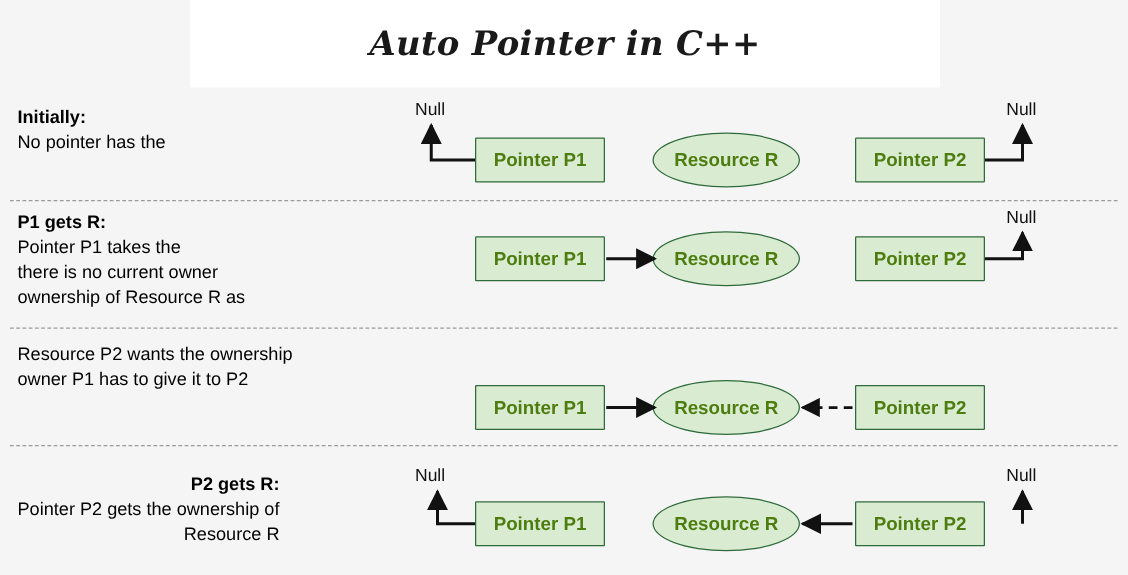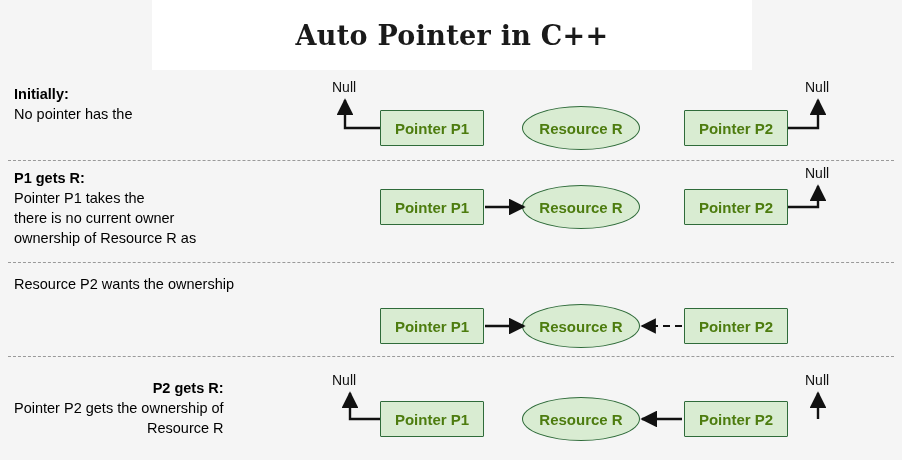--- a/index.html
+++ b/index.html
@@ -17,20 +17,21 @@
   .title-bar {
     position: absolute;
     left: 152px;
     top: 0;
     width: 600px;
     height: 70px;
     background: #ffffff;
     display: flex;
     align-items: center;
     justify-content: center;
+    font-style: italic;
   }
   .title-bar .title-text {
     font-family: "DejaVu Serif", serif;
     font-size: 27px;
     font-weight: bold;
     color: #1a1a1a;
     letter-spacing: 0.3px;
   }
   .row-sep {
     position: absolute;
@@ -114,20 +115,21 @@
   <div>ownership of Resource R as</div>
 </div>
 <div class="nulltxt" style="left:805px; top:165px;">Null</div>
 <div class="node box" style="left:380px; top:189px;">Pointer P1</div>
 <div class="node ellipse" style="left:522px; top:185px;">Resource R</div>
 <div class="node box" style="left:684px; top:189px;">Pointer P2</div>
 <div class="row-sep" style="top:262px;"></div>
 
 <div class="desc" style="top:274px;">
   <div>Resource P2 wants the ownership</div>
+  <div>owner P1 has to give it to P2</div>
 </div>
 <div class="node box" style="left:380px; top:308px;">Pointer P1</div>
 <div class="node ellipse" style="left:522px; top:304px;">Resource R</div>
 <div class="node box" style="left:684px; top:308px;">Pointer P2</div>
 <div class="row-sep" style="top:356px;"></div>
 
 <div class="desc" style="top:378px;text-align:right;">
   <div class="hd">P2 gets R:</div>
   <div>Pointer P2 gets the ownership of</div>
   <div>Resource R</div>

